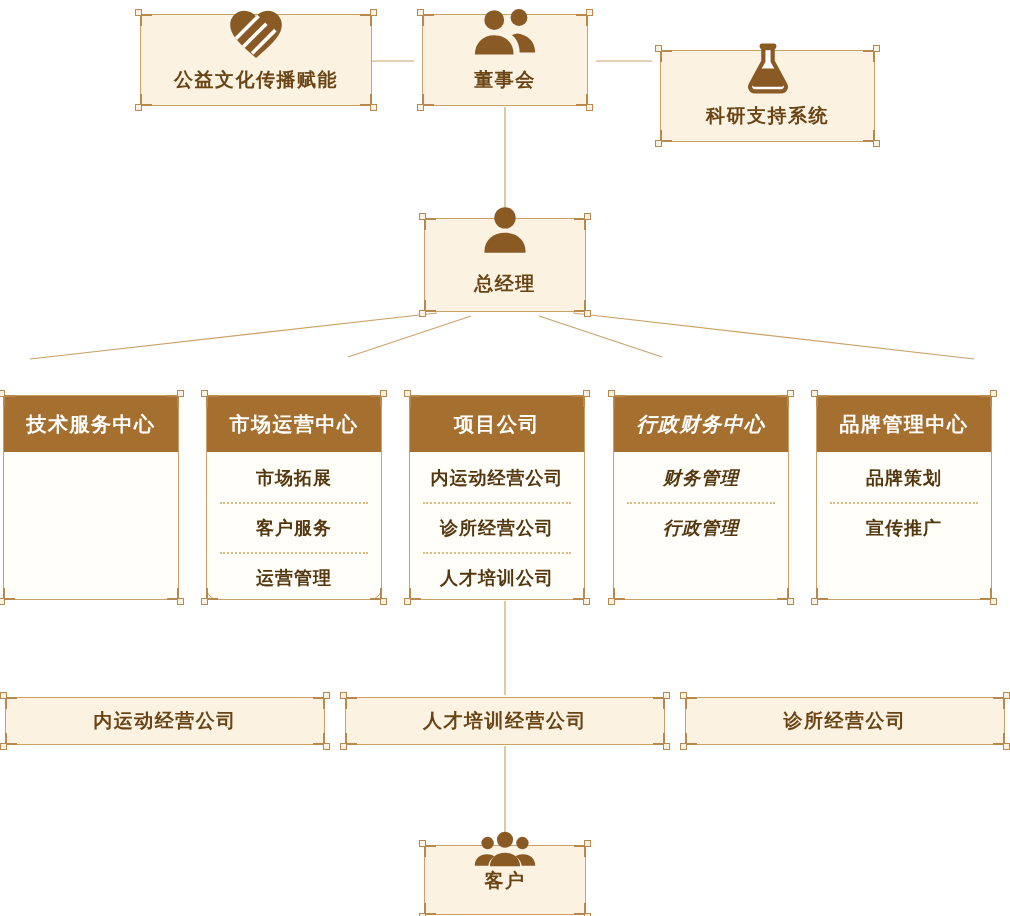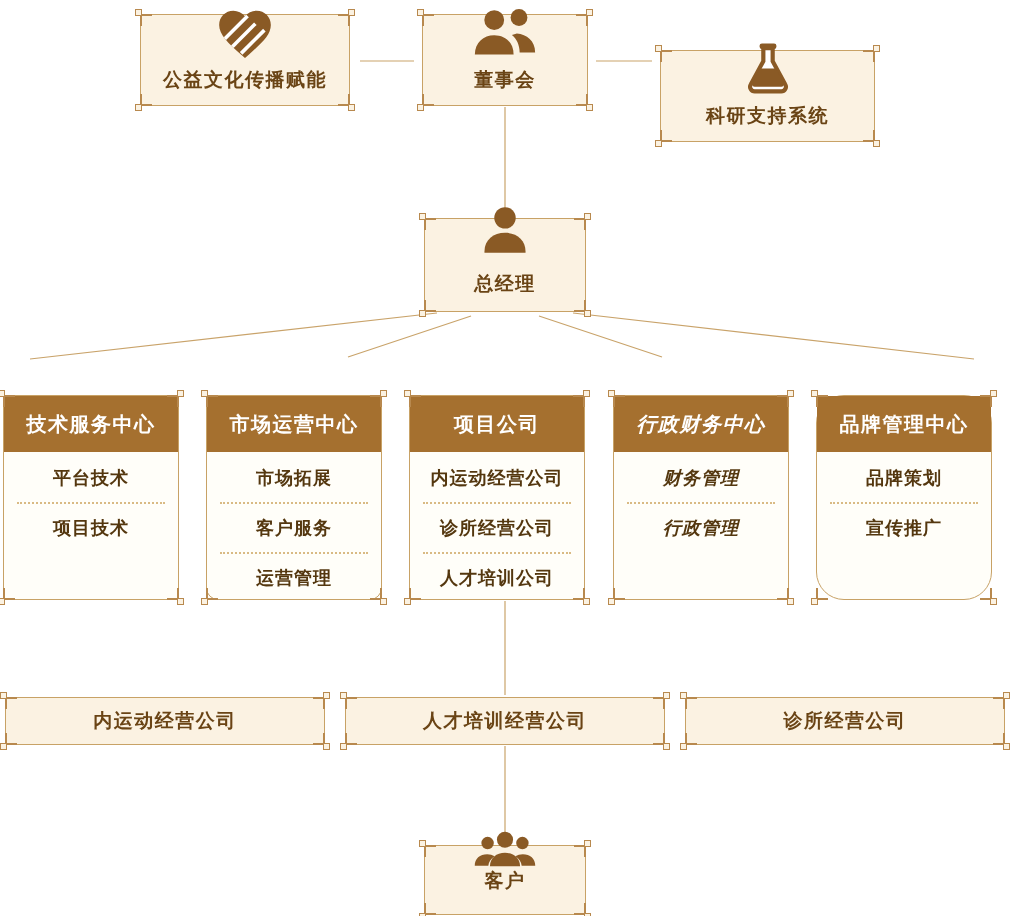--- a/index.html
+++ b/index.html
@@ -73,21 +73,21 @@
     <line x1="505" y1="107" x2="505" y2="215"></line>
     <line x1="437" y1="313" x2="30" y2="359"></line>
     <line x1="471" y1="316" x2="348" y2="357"></line>
     <line x1="539" y1="316" x2="662" y2="357"></line>
     <line x1="573" y1="313" x2="974" y2="359"></line>
     <line x1="505" y1="601" x2="505" y2="695"></line>
     <line x1="505" y1="746" x2="505" y2="841"></line>
   </g>
 </svg>
 
-<div class="node ornate" style="left:140px;top:14px;width:210px;height:92px;">
+<div class="node ornate" style="left:140px;top:14px;width:232px;height:92px;">
   <span class="icon" style="top:-12px">
     <svg viewBox="0 0 24 24" width="70" height="62">
       <defs>
           <clipPath id="heartclip">
         <path d="M12 21.3 10.55 20C5.4 15.4 2 12.3 2 8.5 2 5.4 4.4 3 7.5 3c1.7 0 3.4.8 4.5 2.1C13.1 3.8 14.8 3 16.5 3 19.6 3 22 5.4 22 8.5c0 3.8-3.4 6.9-8.55 11.5L12 21.3z"></path>
       </clipPath>
         </defs>
       <path fill="#8A5A25" d="M12 21.3 10.55 20C5.4 15.4 2 12.3 2 8.5 2 5.4 4.4 3 7.5 3c1.7 0 3.4.8 4.5 2.1C13.1 3.8 14.8 3 16.5 3 19.6 3 22 5.4 22 8.5c0 3.8-3.4 6.9-8.55 11.5L12 21.3z"></path>
       <g clip-path="url(#heartclip)" stroke="#FFFFFF" stroke-width="1.4" fill="none">
         <path d="M4 14 13 5"></path>
@@ -149,24 +149,20 @@
 <span class="corner tl"></span>
     <span class="corner tr"></span>
     <span class="corner bl"></span>
     <span class="corner br"></span>
   </div>
 
 <div class="dept ornate" style="left:3px;">
   <div class="dept-header">
     <span>技术服务中心</span>
   </div>
-  <div class="dept-body">
-    <div class="dept-item">平台技术</div>
-    <div class="dept-item">项目技术</div>
-  </div>
 <span class="corner tl"></span>
     <span class="corner tr"></span>
     <span class="corner bl"></span>
     <span class="corner br"></span>
   </div>
 
 <div class="dept ornate" style="left:206px;border-radius:12px;">
   <div class="dept-header">
     <span>市场运营中心</span>
   </div>
@@ -203,21 +199,21 @@
   <div class="dept-body">
     <div class="dept-item">财务管理</div>
     <div class="dept-item">行政管理</div>
   </div>
 <span class="corner tl"></span>
     <span class="corner tr"></span>
     <span class="corner bl"></span>
     <span class="corner br"></span>
   </div>
 
-<div class="dept ornate" style="left:816px;border-radius:28px;">
+<div class="dept ornate" style="left:816px;">
   <div class="dept-header">
     <span>品牌管理中心</span>
   </div>
   <div class="dept-body">
     <div class="dept-item">品牌策划</div>
     <div class="dept-item">宣传推广</div>
   </div>
 <span class="corner tl"></span>
     <span class="corner tr"></span>
     <span class="corner bl"></span>

